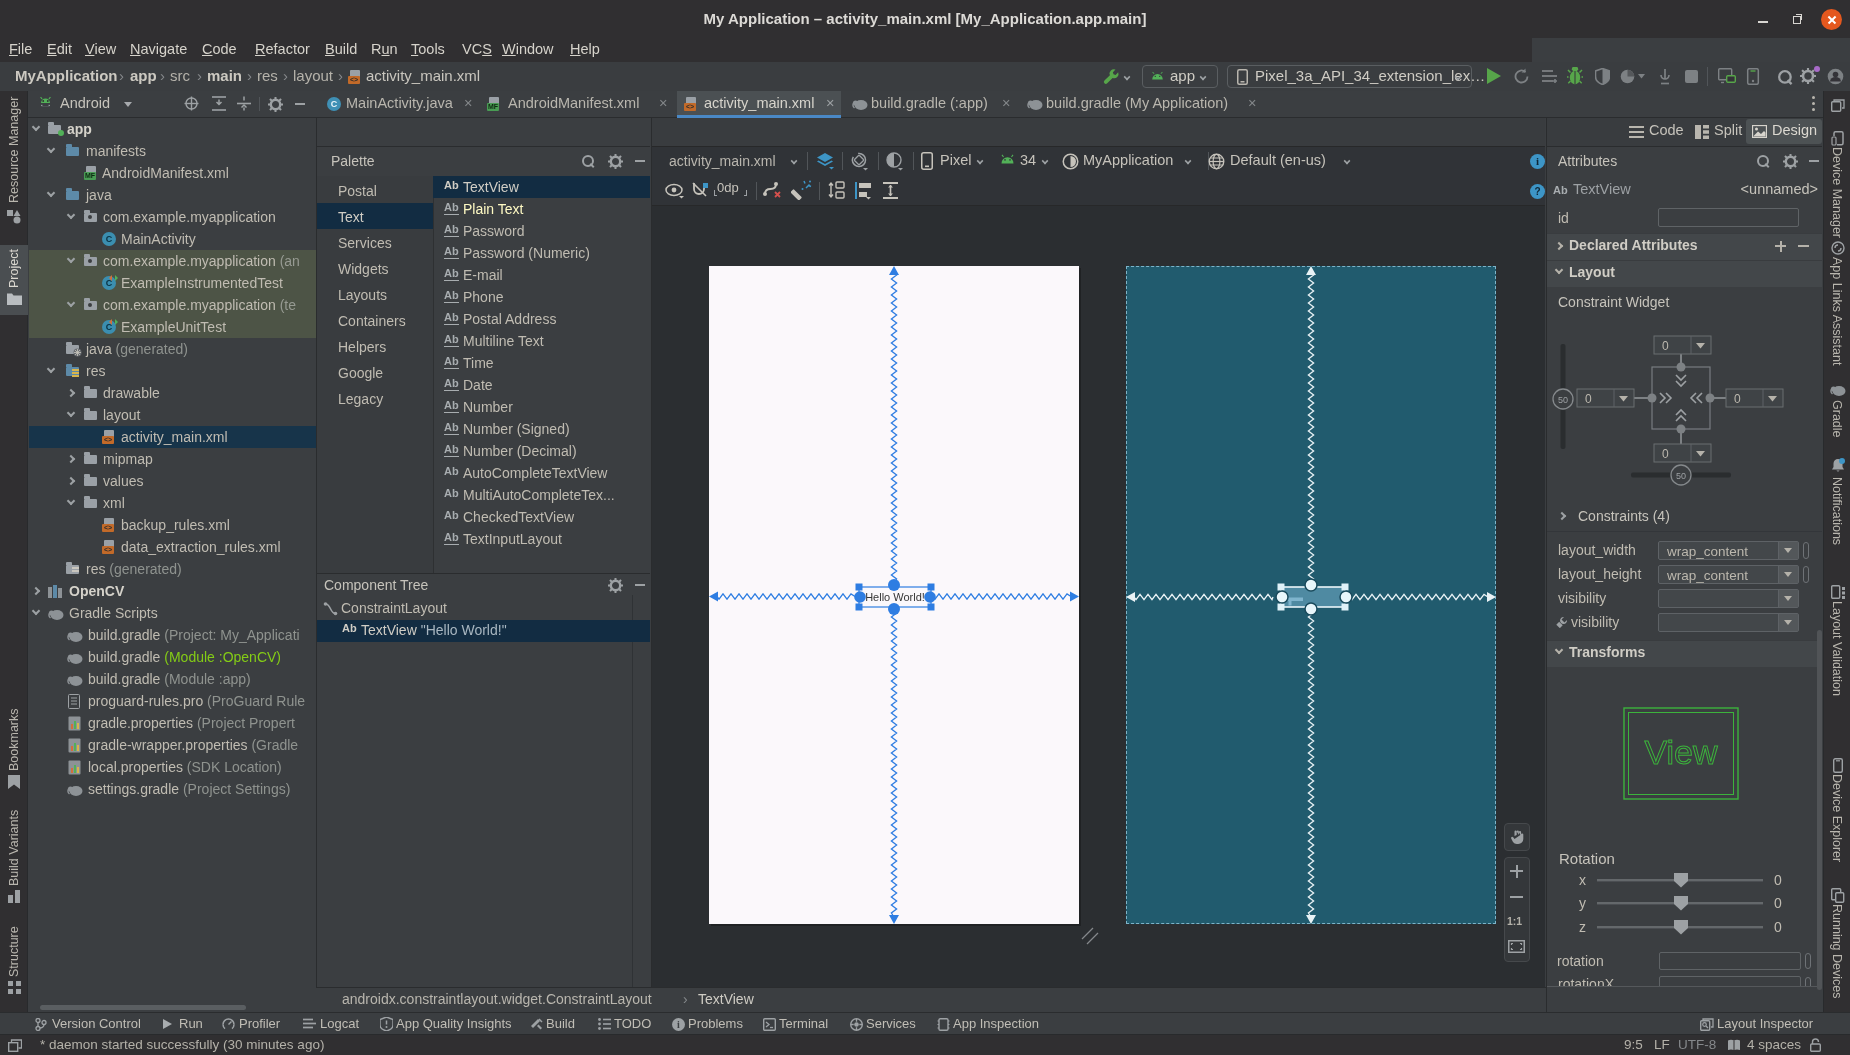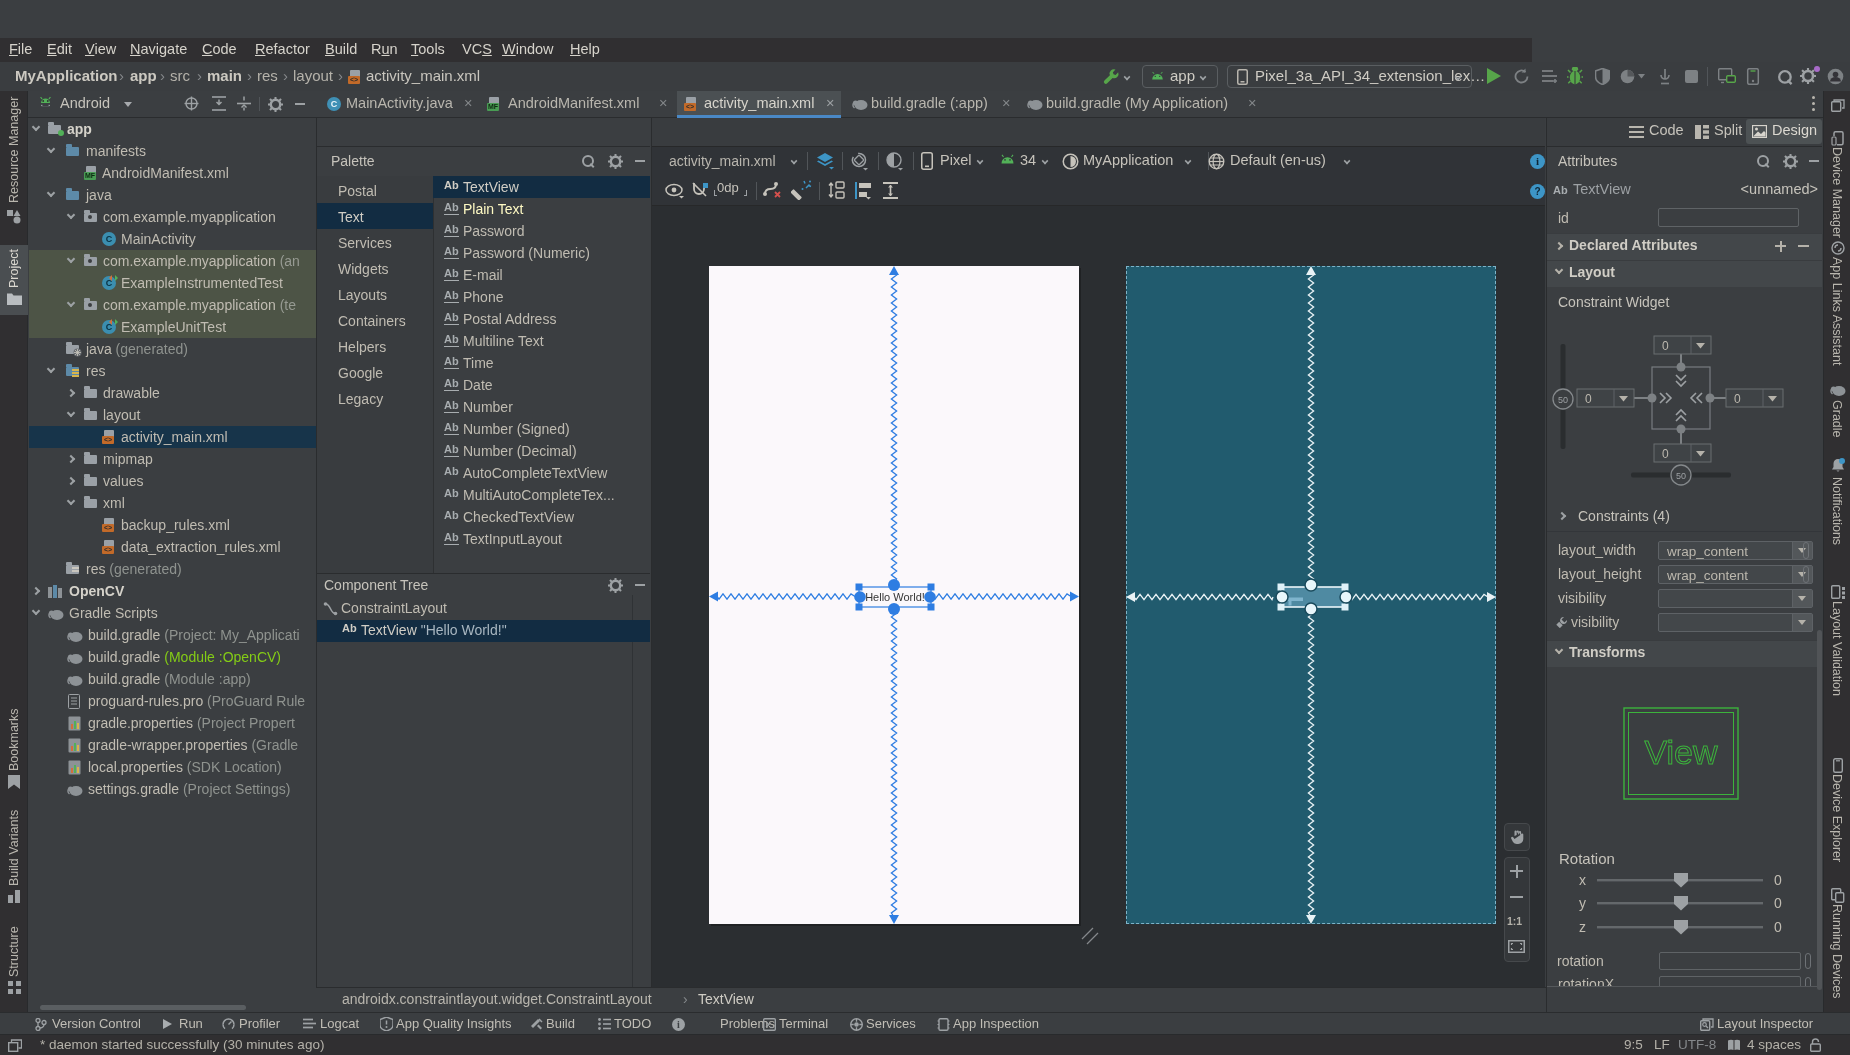--- a/index.html
+++ b/index.html
@@ -19,29 +19,38 @@
 .xmlicon{position:absolute;width:13px;height:14px}
 .xmlicon .f{position:absolute;top:0;left:2px;width:10px;height:10px;background:#9aa0a6;border-radius:1px}
 .xmlicon .l{position:absolute;bottom:0;left:0;width:12px;height:8px;background:#c26a29;color:#2b2b2b;font-size:7px;font-weight:bold;line-height:8px;text-align:center;border-radius:1px}
 .xmlicon .l.g{background:#499c54;color:#0e2b12}
 .cicon{position:absolute;width:14px;height:14px;border-radius:50%;background:#3b8eb0;color:#083042;font-size:9px;font-weight:bold;text-align:center;line-height:14px}
 .minus{display:inline-block;width:10px;height:2px;background:#9da1a4}
 .search{position:relative;display:inline-block;width:13px;height:13px}
 .search:before{content:"";position:absolute;width:8px;height:8px;border:2px solid #9da1a4;border-radius:50%;left:0;top:0}
 .search:after{content:"";position:absolute;width:2px;height:5px;background:#9da1a4;transform:rotate(-45deg);left:9px;top:8px}
 
-.combo{position:absolute;width:155px;height:19px;background:#43474a;border:1px solid #5e6266;border-radius:2px}
+.combo{position:absolute;width:141px;height:19px;background:#43474a;border:1px solid #5e6266;border-radius:2px}
 .combo span{position:absolute;left:8px;top:0.5px;font-size:13.5px;color:#bcb8ae;line-height:17px}
 .combo em{position:absolute;right:0;top:0;width:20px;height:17px;background:#53575a;border-left:1px solid #5e6266;font-style:normal}
 .combo em:after{content:"";position:absolute;left:5px;top:6px;border-left:4.5px solid transparent;border-right:4.5px solid transparent;border-top:5.5px solid #b5b2aa}
 .sep{position:absolute;width:1px;background:#515559}
 </style></head>
 <body>
 <div id="root">
 
+<div class="abs" id="titlebar" style="left:0;top:0;width:1850px;height:38px;background:#302f31">
+  <div class="abs bold" style="left:0;right:0;top:10px;text-align:center;color:#dcdad6;font-size:15px">My Application – activity_main.xml [My_Application.app.main]</div>
+  <div class="abs" style="left:1758px;top:21px;width:10px;height:2px;background:#d8d6d2"></div>
+  <div class="abs" style="left:1793px;top:16px;width:8px;height:8px;border:1.5px solid #d8d6d2"></div>
+  <div class="abs" style="left:1795.5px;top:13.5px;width:6px;height:6px;border-top:1.5px solid #d8d6d2;border-right:1.5px solid #d8d6d2"></div>
+  <div class="abs" style="left:1821px;top:9px;width:21px;height:21px;border-radius:50%;background:#e4581e"></div>
+  <div class="abs" style="left:1826.5px;top:18.7px;width:10px;height:1.8px;background:#fff;transform:rotate(45deg)"></div>
+  <div class="abs" style="left:1826.5px;top:18.7px;width:10px;height:1.8px;background:#fff;transform:rotate(-45deg)"></div>
+</div>
 
 <div class="abs" id="menubar" style="left:0;top:38px;width:1532px;height:24px;background:#302f31;color:#d6d3cb;font-size:14.5px">
   <span class="abs" style="left:9px;top:3px"><u>F</u>ile</span>
   <span class="abs" style="left:47px;top:3px"><u>E</u>dit</span>
   <span class="abs" style="left:85px;top:3px"><u>V</u>iew</span>
   <span class="abs" style="left:130px;top:3px"><u>N</u>avigate</span>
   <span class="abs" style="left:202px;top:3px"><u>C</u>ode</span>
   <span class="abs" style="left:255px;top:3px"><u>R</u>efactor</span>
   <span class="abs" style="left:325px;top:3px"><u>B</u>uild</span>
   <span class="abs" style="left:371px;top:3px">R<u>u</u>n</span>
@@ -1040,21 +1049,21 @@
   <svg class="abs" style="left:598px;top:5px" width="13" height="12" viewBox="0 0 13 12">
         <circle cx="1.5" cy="1.5" r="1.4" fill="#9da1a4"></circle>
         <circle cx="1.5" cy="6" r="1.4" fill="#9da1a4"></circle>
         <circle cx="1.5" cy="10.5" r="1.4" fill="#9da1a4"></circle>
         <line x1="5" y1="1.5" x2="13" y2="1.5" stroke="#9da1a4" stroke-width="1.6"></line>
         <line x1="5" y1="6" x2="13" y2="6" stroke="#9da1a4" stroke-width="1.6"></line>
         <line x1="5" y1="10.5" x2="13" y2="10.5" stroke="#9da1a4" stroke-width="1.6"></line>
       </svg>
   <span class="abs" style="left:614px;top:3px">TODO</span>
   <div class="abs" style="left:672px;top:5px;width:13px;height:13px;border-radius:50%;background:#9da1a4;color:#3b3e41;font-size:10px;font-weight:bold;text-align:center;line-height:13px;font-family:'Liberation Serif',serif">i</div>
-  <span class="abs" style="left:720px;top:3px">Problems</span>
+  <span class="abs" style="left:688px;top:3px">Problems</span>
   <svg class="abs" style="left:763px;top:5px" width="13" height="13" viewBox="0 0 13 13">
         <rect x="0.7" y="0.7" width="11.6" height="11.6" rx="1" fill="none" stroke="#9da1a4" stroke-width="1.4"></rect>
         <path d="M3 4 l3 2.5 -3 2.5" fill="none" stroke="#9da1a4" stroke-width="1.3"></path>
         <line x1="7" y1="9.5" x2="10" y2="9.5" stroke="#9da1a4" stroke-width="1.3"></line>
       </svg>
   <span class="abs" style="left:779px;top:3px">Terminal</span>
   <svg class="abs" style="left:850px;top:5px" width="13" height="13" viewBox="0 0 13 13">
         <circle cx="6.5" cy="6.5" r="5.8" fill="none" stroke="#9da1a4" stroke-width="1.4"></circle>
         <circle cx="6.5" cy="6.5" r="2.3" fill="#9da1a4"></circle>
         <path d="M6.5 0.7 v3 M6.5 9.3 v3 M0.7 6.5 h3 M9.3 6.5 h3" stroke="#9da1a4" stroke-width="1.3"></path>

